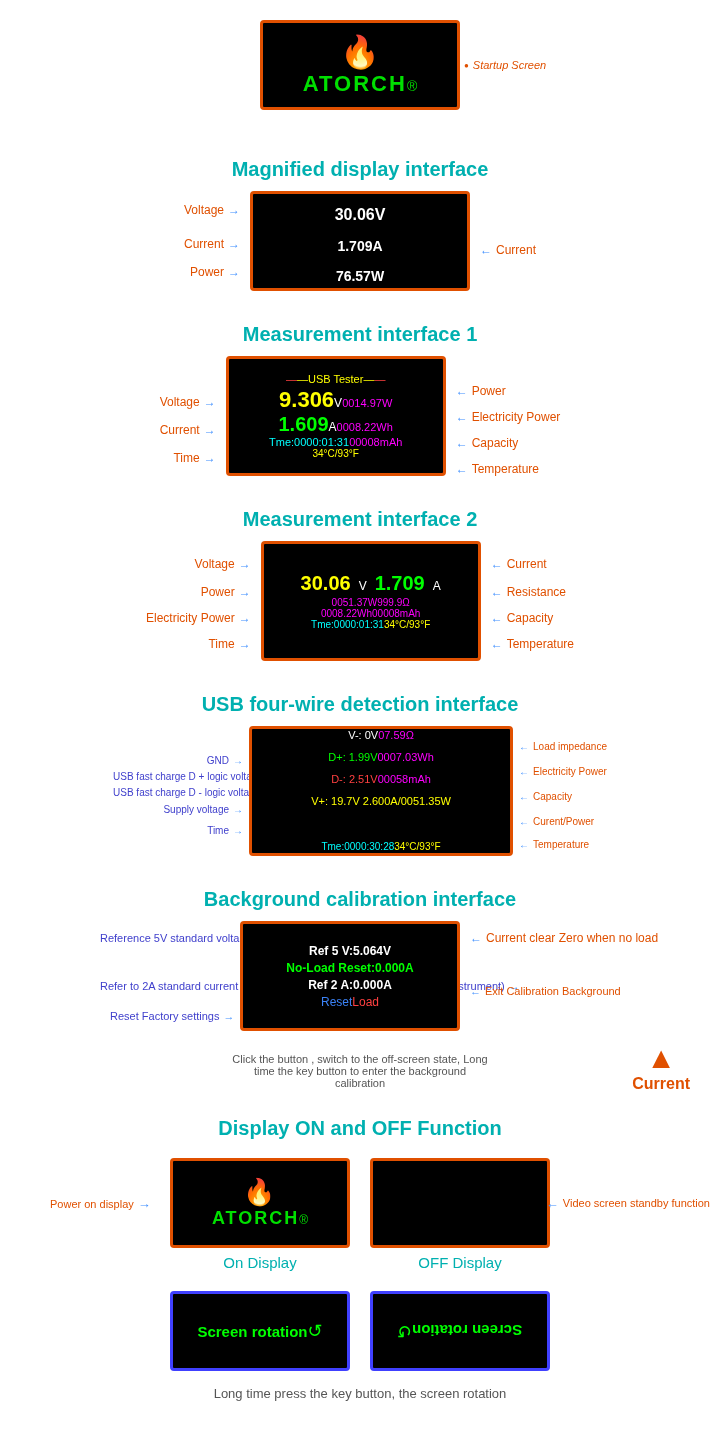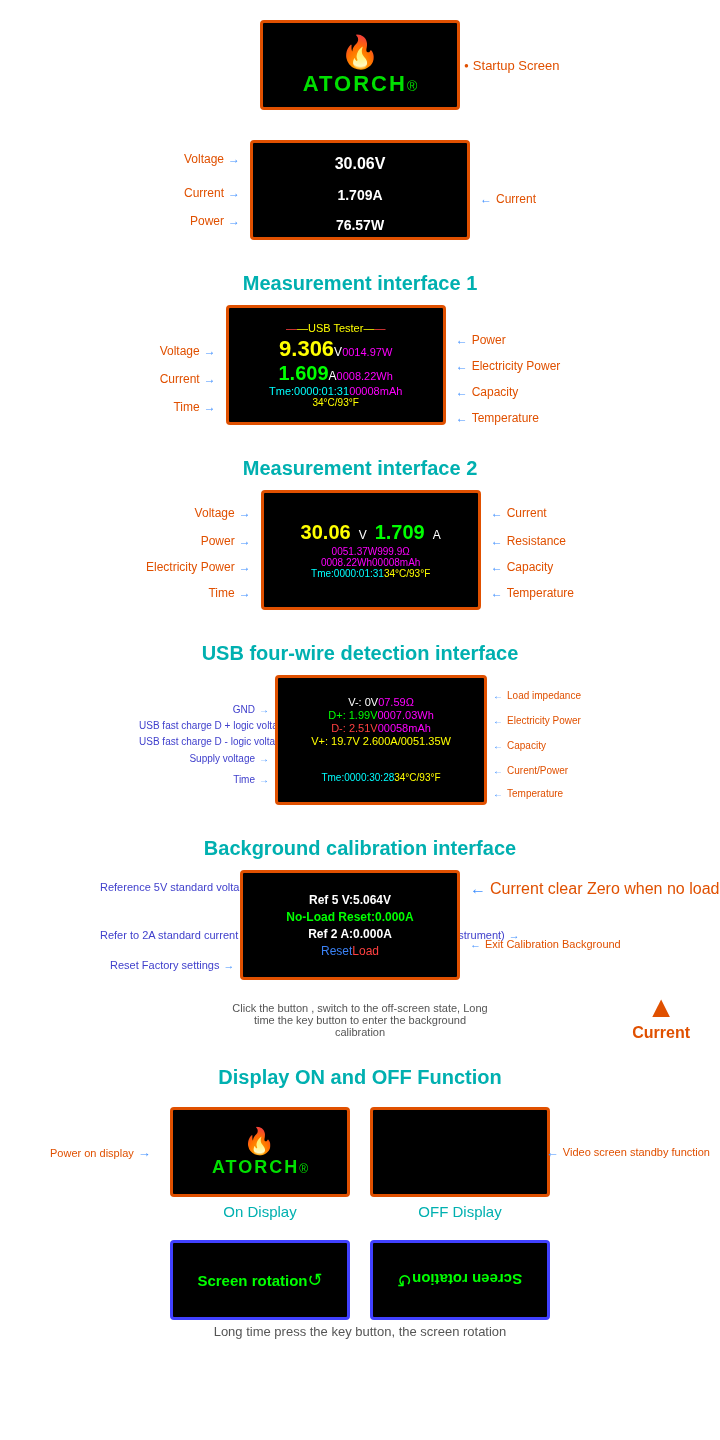--- a/index.html
+++ b/index.html
@@ -68,21 +68,22 @@
       color: #00e000;
       font-size: 14px;
     }
     .label-arrow-right {
       display: flex;
       align-items: center;
       position: absolute;
       left: calc(100% + 4px);
       white-space: nowrap;
       color: #e05000;
-      font-size: 13px;
+      font-size: 11px;
+      font-style: italic;
     }
     .label-arrow-right::before {
       content: '●';
       font-size: 8px;
       margin-right: 4px;
     }
 
     
     .magnified-screen {
       width: 220px;
@@ -165,23 +166,24 @@
     .m2-voltage { color: #ffff00; font-size: 20px; font-weight: bold; }
     .m2-vsuffix { color: #fff; font-size: 12px; }
     .m2-current { color: #00ff00; font-size: 20px; font-weight: bold; }
     .m2-csuffix { color: #fff; font-size: 12px; }
     .m2-row { display: flex; justify-content: space-between; }
     .m2-left { color: #ff00ff; font-size: 10px; }
     .m2-right { color: #ff00ff; font-size: 10px; }
 
     
     .fw-screen {
-      width: 212px;
+      width: 264px;
       height: 130px;
       padding: 4px 12px;
+      gap: 9px;
     }
     .fw-row { display: flex; justify-content: space-between; align-items: baseline; margin-bottom: 1px; }
     .fw-gnd { color: #fff; font-size: 11px; }
     .fw-r { color: #ff00ff; font-size: 11px; }
     .fw-dp { color: #00ff00; font-size: 11px; }
     .fw-dm { color: #ff4040; font-size: 11px; }
     .fw-vp { color: #ffff00; font-size: 11px; }
     .fw-time { color: #00ffff; font-size: 10px; margin-top: 24px; }
     .fw-temp { color: #ffff00; font-size: 10px; }
 
@@ -341,21 +343,21 @@
     }
     .reset-label {
       color: #4040cc;
       font-size: 11px;
       max-width: 120px;
       text-align: right;
     }
 
     .clear-zero-label {
       color: #e05000;
-      font-size: 16px;
+      font-size: 12px;
       max-width: 150px;
       text-align: right;
     }
     .exit-label {
       color: #e05000;
       font-size: 11px;
       max-width: 150px;
       text-align: left;
     }
 
@@ -400,20 +402,21 @@
           <div>
             <span class="atorch-text">ATORCH</span><span class="atorch-reg">®</span>
           </div>
         </div>
       </div>
       <div class="label-arrow-right">Startup Screen</div>
     </div>
   </div>
 
   <div class="section-block">
+    <div class="section-title">Magnified display interface</div>
     <div class="labeled-row">
       <div class="left-labels">
         <div class="label-item left">Voltage</div>
         <div class="label-item left" style="margin-top:14px;">Current</div>
         <div class="label-item left" style="margin-top:8px;">Power</div>
       </div>
       <div class="screen magnified-screen" style="padding:4px 10px; gap:2px;">
         <div class="mag-voltage">
           <span>30.06</span><span style="font-size:16px;color:#fff;">V</span>
         </div>
@@ -628,16 +631,16 @@
         <span class="rot-icon">↺</span>
       </div>
 
       <div class="rot-screen" style="transform:none;">
         <div style="transform:rotate(180deg);display:flex;align-items:center;">
           <span class="rot-text-flipped" style="transform:none;">Screen rotation</span>
           <span class="rot-icon-flipped" style="transform:none;">↺</span>
         </div>
       </div>
     </div>
-    <div class="bottom-note" style="margin-top:4px;">Long time press the key button, the screen rotation</div>
+    <div class="bottom-note" style="margin-top:15px;">Long time press the key button, the screen rotation</div>
   </div>
 
 </div>
 
 </body></html>

